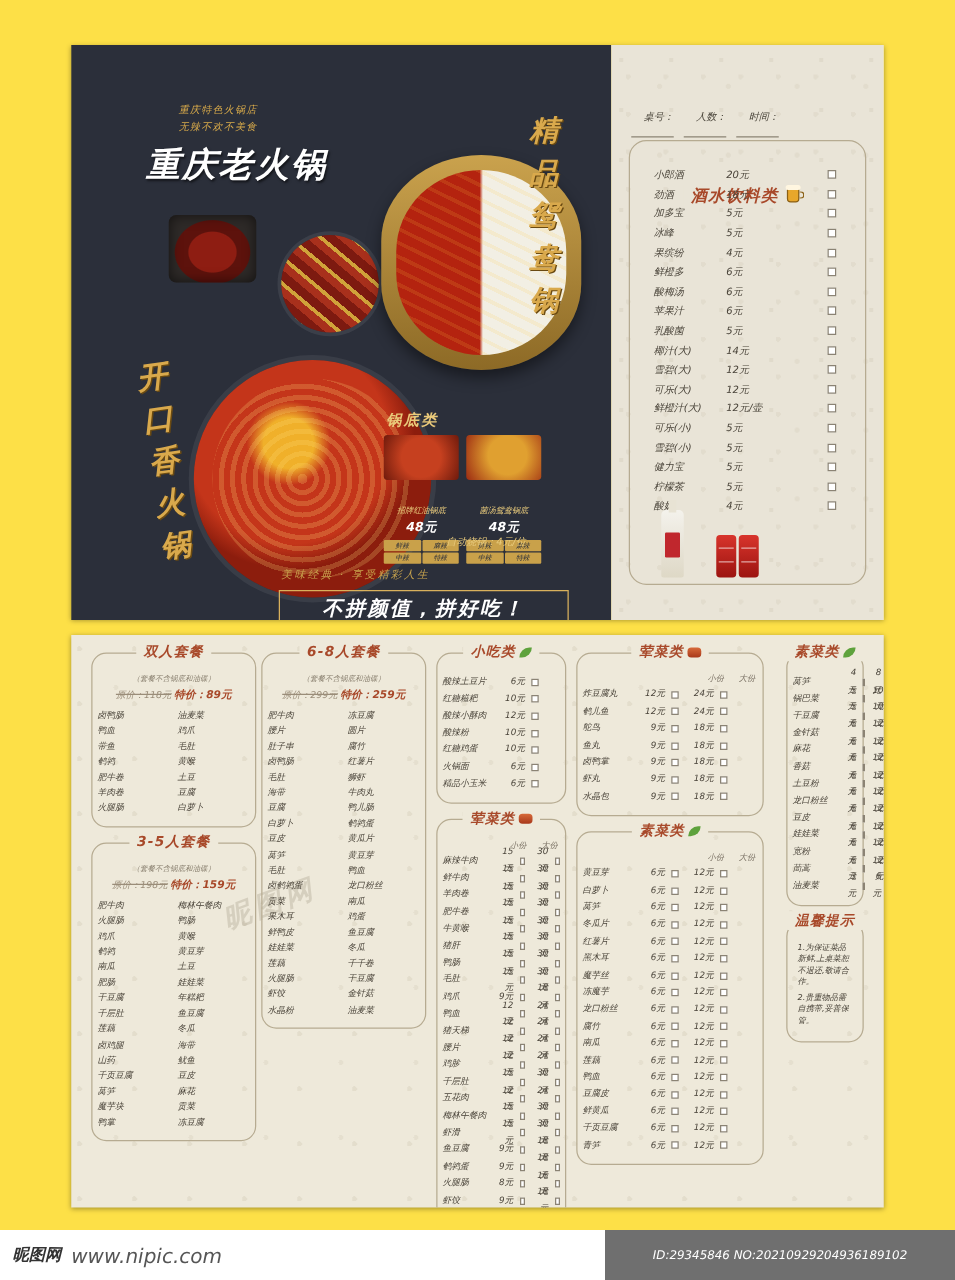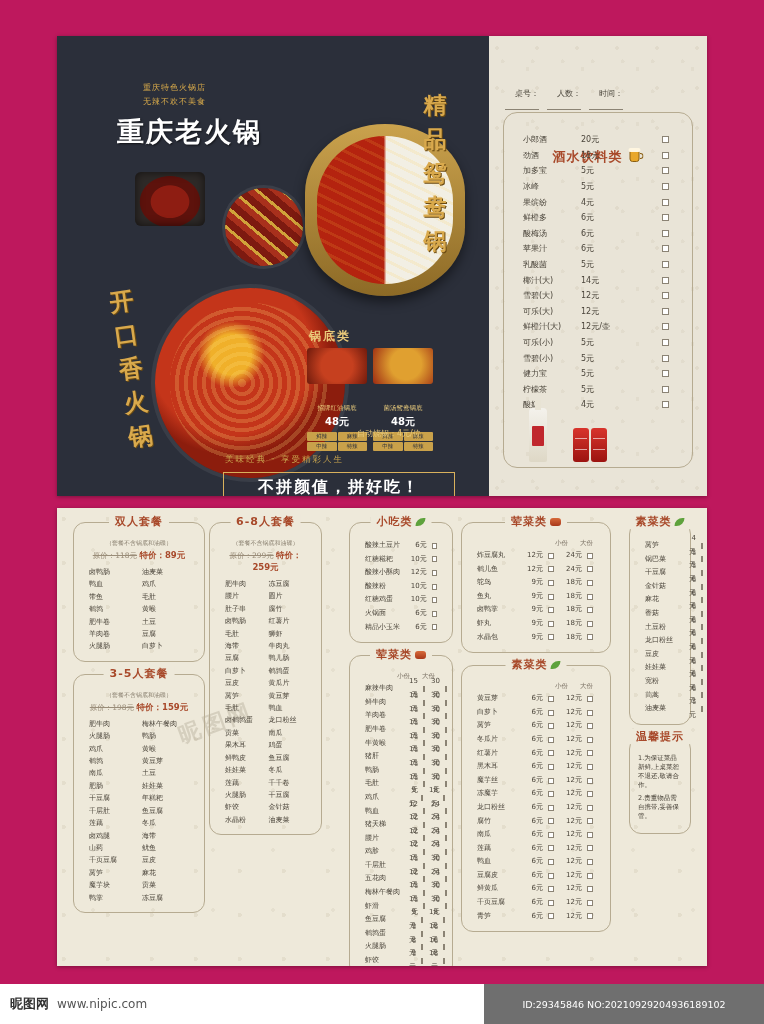--- a/index.html
+++ b/index.html
@@ -6,21 +6,22 @@
   html, body {
     margin: 0; padding: 0;
     width: 764px; height: 1024px;
     background: #9a9a9a;
     font-family: "DejaVu Sans", "Liberation Sans", sans-serif;
     overflow: hidden;
   }
   .page {
     position: relative;
     width: 764px; height: 1024px;
-    background: #be185d;
+    background: #fde047;
+    font-style: italic;
   }
 
   
   .top-sheet {
     position: absolute;
     left: 57px; top: 36px;
     width: 650px; height: 460px;
     display: flex;
     box-shadow: 0 1px 4px rgba(0,0,0,.35);
   }
@@ -203,28 +204,28 @@
   }
   .bottom-sheet:before{
     content:"";position:absolute;inset:0;
     background:
       radial-gradient(circle at 15% 25%, rgba(190,180,155,.22) 0 2px, transparent 2px),
       radial-gradient(circle at 60% 70%, rgba(190,180,155,.18) 0 2px, transparent 2px);
     background-size:44px 44px, 60px 60px;
   }
   .col { position:absolute; top:14px; }
   .c1 { left:16px; width:132px; }
-  .c2 { left:152px; width:113px; }
+  .c2 { left:152px; width:132px; }
   .c3 { left:292px; width:104px; }
   .c4 { left:404px; width:160px; }
   .c5 { left:572px; width:64px; }
 
   .box {
     border:1.3px solid #b6ab91; border-radius:12px;
-    position:relative; padding:16px 15px 8px;
+    position:relative; padding:16px 4px 8px;
     margin-bottom:12px;
   }
   .box-title {
     position:absolute; top:-9px; left:50%; transform:translateX(-50%);
     background:#eee9da; padding:0 6px; white-space:nowrap;
     color:#a8492a; font-size:11px; font-weight:bold; letter-spacing:1px;
   }
   .box-sub {
     text-align:center; color:#8a8070; font-size:6px; margin-bottom:2px;
   }
@@ -266,21 +267,21 @@
     position:relative;
   }
   .tip-box p { margin:0 0 4px; font-size:6.5px; color:#4a443a; line-height:9px; }
 
   
   .footer {
     position:absolute; left:0; bottom:0; width:764px; height:40px;
     background:#ffffff; display:flex; align-items:center;
   }
   .logo-cn { margin-left:10px; color:#333; font-size:13px; font-weight:bold; }
-  .logo-url { margin-left:8px; color:#555; font-size:12px; }
+  .logo-url { margin-left:8px; color:#555; font-size:16px; }
   .idbar {
     margin-left:auto; height:100%; display:flex; align-items:center;
     background:#6f6f6f; color:#fff; font-size:9.5px; padding:0 10px; min-width:280px;
     justify-content:center;
   }
   .wm {
     position:absolute; color:rgba(150,140,120,.28); font-size:22px; font-weight:bold;
     pointer-events:none; letter-spacing:4px;
   }
 </style>

